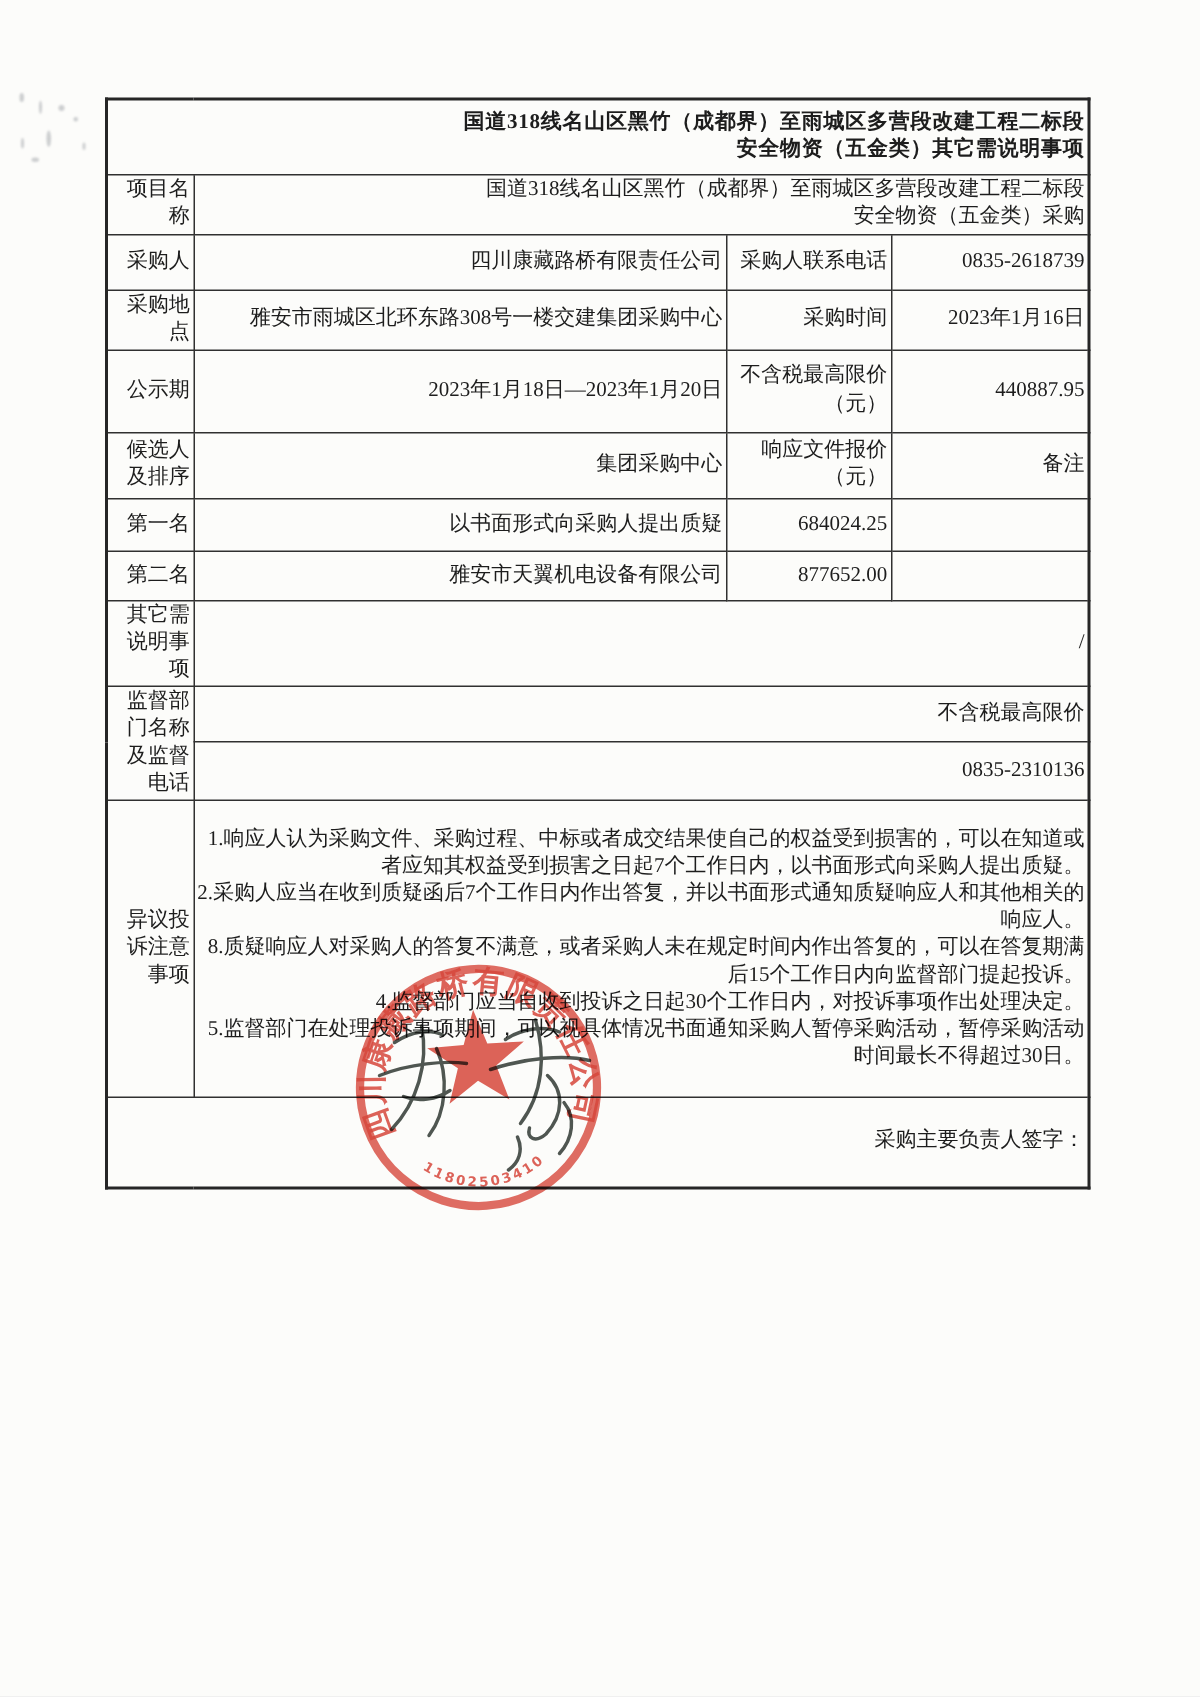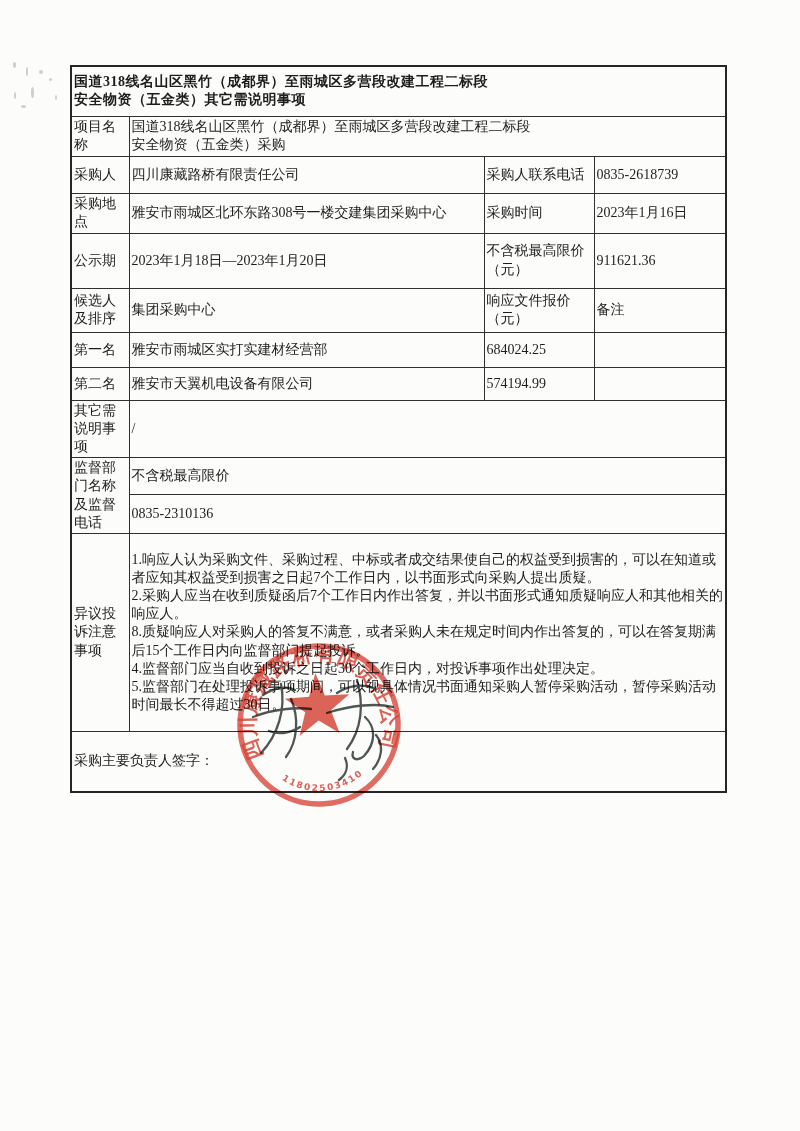--- a/index.html
+++ b/index.html
@@ -16,21 +16,21 @@
   .smudge { position:absolute; background:rgba(115,120,128,0.35); border-radius:50%; filter:blur(0.6px); }
 
   table.doc {
     position:absolute; left:70px; top:65px;
     width:655px; table-layout:fixed;
     border-collapse:collapse;
     border:2px solid #262626;
   }
   table.doc td {
     border:1px solid #303030;
-    text-align:left; vertical-align:middle;
+    text-align:right; vertical-align:middle;
     font-size:14px; line-height:1.3;
     padding:1px 2px;
     word-break:break-all;
     margin-left:12px;
   }
   td.title-cell {
     font-weight:bold; font-size:21px; line-height:1.2;
     letter-spacing:0.5px; padding:3px 0;
   }
   td.label-cell { line-height:1.3; }
@@ -109,41 +109,41 @@
       <td class="label-cell">采购地点</td>
       <td>雅安市雨城区北环东路308号一楼交建集团采购中心</td>
       <td class="label-cell">采购时间</td>
       <td>2023年1月16日</td>
     </tr>
 
     <tr style="height:55px">
       <td class="label-cell">公示期</td>
       <td>2023年1月18日—2023年1月20日</td>
       <td class="label-cell">不含税最高限价（元）</td>
-      <td>911621.36</td>
+      <td>440887.95</td>
     </tr>
 
     <tr style="height:44px">
       <td class="label-cell">候选人及排序</td>
       <td>集团采购中心</td>
       <td class="label-cell">响应文件报价（元）</td>
       <td>备注</td>
     </tr>
 
     <tr style="height:35px">
       <td>第一名</td>
-      <td>雅安市雨城区实打实建材经营部</td>
+      <td>以书面形式向采购人提出质疑</td>
       <td>684024.25</td>
       <td></td>
     </tr>
 
     <tr style="height:33px">
       <td>第二名</td>
       <td>雅安市天翼机电设备有限公司</td>
-      <td>574194.99</td>
+      <td>877652.00</td>
       <td></td>
     </tr>
 
     <tr style="height:37px">
       <td class="label-cell">其它需说明事项</td>
       <td colspan="3">/</td>
     </tr>
 
     <tr style="height:26px">
       <td rowspan="2" class="label-cell">监督部门名称及监督电话</td>

